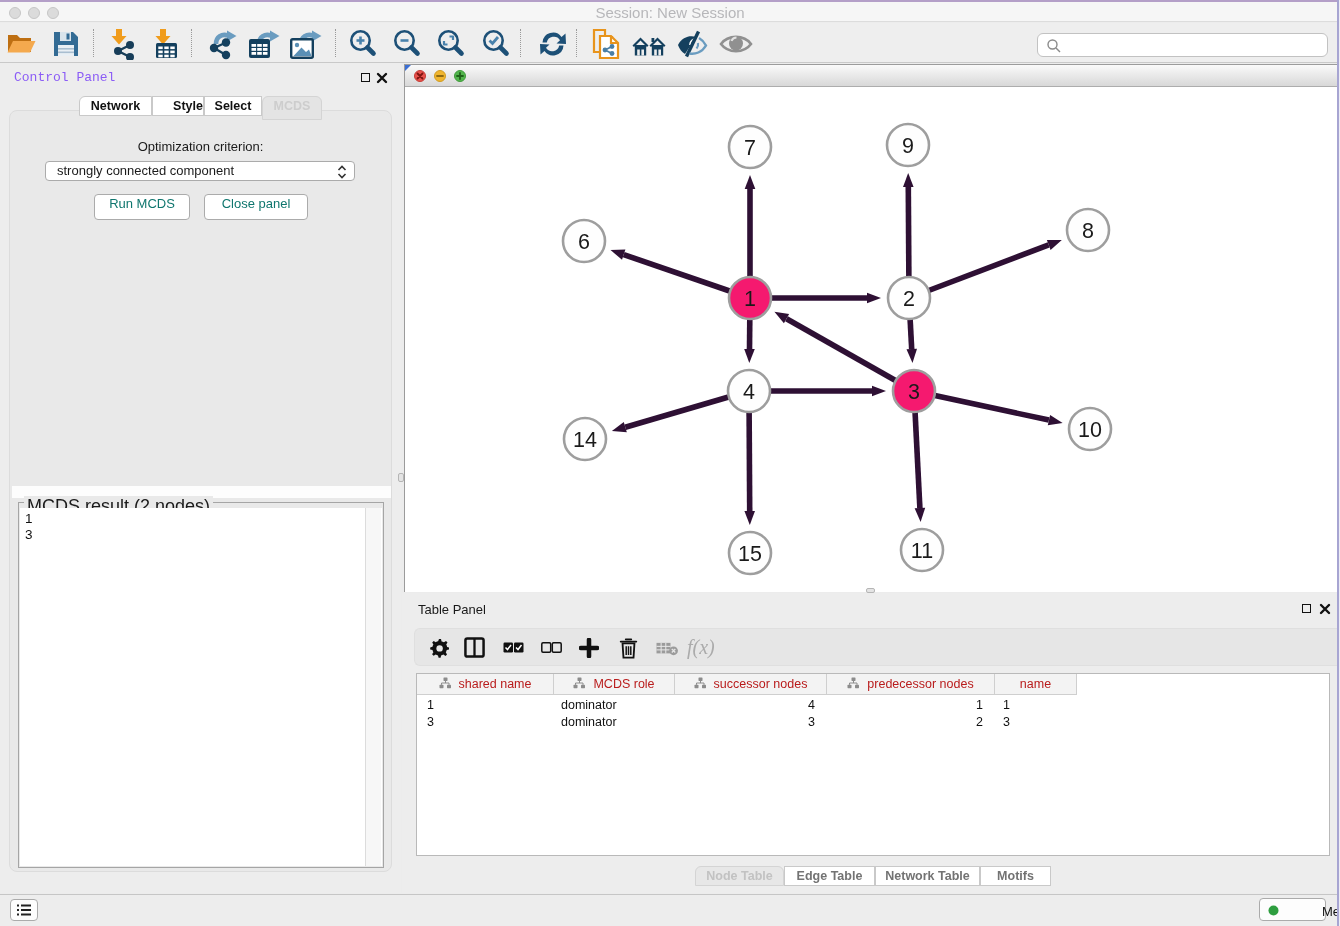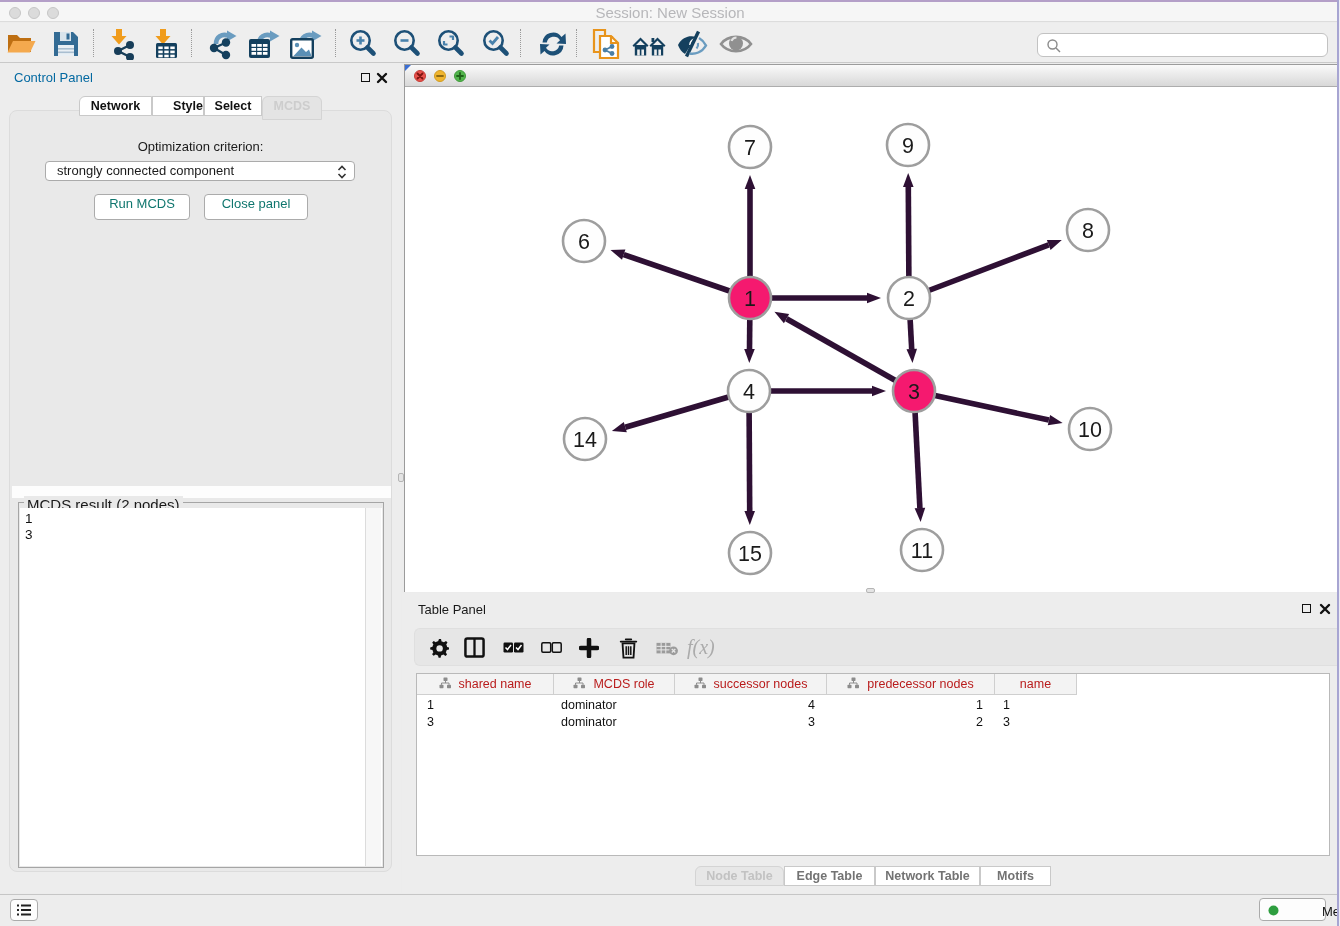--- a/index.html
+++ b/index.html
@@ -11,31 +11,31 @@
 #sess-title { position:absolute; top:4px; left:0; width:1340px; text-align:center; font-size:15px; color:#B7B7BA; }
 
 
 #toolbar { position:absolute; left:0; top:23px; width:1340px; height:40px; background:#EEEEEE; border-bottom:1px solid #C9C9C9; }
 .tsep { position:absolute; top:6px; width:1px; height:28px; border-left:1px dotted #9A9A9A; }
 .ticon { position:absolute; top:5px; }
 #searchbox { position:absolute; left:1037px; top:10px; width:291px; height:24px; background:#FFF; border:1px solid #C2C2C2; border-radius:6px; }
 
 
 #cpanel { position:absolute; left:0; top:63px; width:401px; height:830px; background:#EDEDED; }
-#cpanel-title { position:absolute; left:14px; top:7px; font-size:13px; color:#0369a1; }
+#cpanel-title { position:absolute; left:14px; top:7px; font-size:13px; color:#8b5cf6;font-family:Liberation Mono, monospace; }
 .wicon-sq { position:absolute; width:9px; height:9px; border:1.5px solid #111; }
 .tabrow { position:absolute; font-size:12.5px; font-weight:bold; z-index:3; }
 .tab { position:absolute; top:0; height:20px; background:#FFF; border:1px solid #C9C9C9; color:#111; text-align:center; line-height:19px; }
 .tab.sel { background:#E4E4E4; color:#CDCDCD; border-radius:6px 6px 0 0; border-color:#D4D4D4; }
 #cp-content { position:absolute; left:9px; top:47px; width:383px; height:762px; background:#E9E9E9; border:1px solid #DCDCDC; border-radius:8px; }
 #opt-label { position:absolute; left:0; top:28px; width:100%; text-align:center; font-size:13px; color:#1A1A1A; }
 #opt-select { position:absolute; left:35px; top:50px; width:310px; height:20px; background:#FFF; border:1px solid #ABABAB; border-radius:4px; font-size:13px; color:#1A1A1A; line-height:18px; padding-left:11px; }
 .btn { position:absolute; top:83px; height:26px; background:#FFF; border:1px solid #ABABAB; border-radius:4px; font-size:13px; color:#0f766e; text-align:center; line-height:18px; }
 #mcds-group { position:absolute; left:8px; top:391px; width:366px; height:366px; border:1px solid #A5A5A5; }
-#mcds-label { position:absolute; left:5px; top:-7px; background:#E9E9E9; padding:0 3px; font-size:15px; color:#1A1A1A; }
+#mcds-label { position:absolute; left:5px; top:-7px; background:#E9E9E9; padding:0 3px; font-size:18px; color:#1A1A1A; }
 #mcds-white { position:absolute; left:1px; top:5px; width:362px; height:358px; background:#FFF; }
 #mcds-scroll { position:absolute; right:1px; top:0px; width:16px; height:358px; background:#F7F7F7; border-left:1px solid #DCDCDC;}
 #mcds-white div { font-size:13.5px; color:#111; line-height:16px; padding-left:5px; }
 
 
 #netwin { position:absolute; left:404px; top:64px; width:936px; height:528px; border:1px solid #9B9B9B; border-right:none; background:#FFF; }
 #netwin-tb { position:absolute; left:0; top:0; width:935px; height:22px; background:linear-gradient(#FAFAFA,#D8D8D8); border-bottom:1px solid #ADADAD; }
 #netwin-title { position:absolute; left:0; top:4px; width:100%; text-align:center; font-size:12.5px; font-weight:bold; color:#111; }
 .mac-btn { position:absolute; top:5px; width:12px; height:12px; border-radius:50%; }
 .mac-btn svg { position:absolute; left:1px; top:1px; display:block; }

